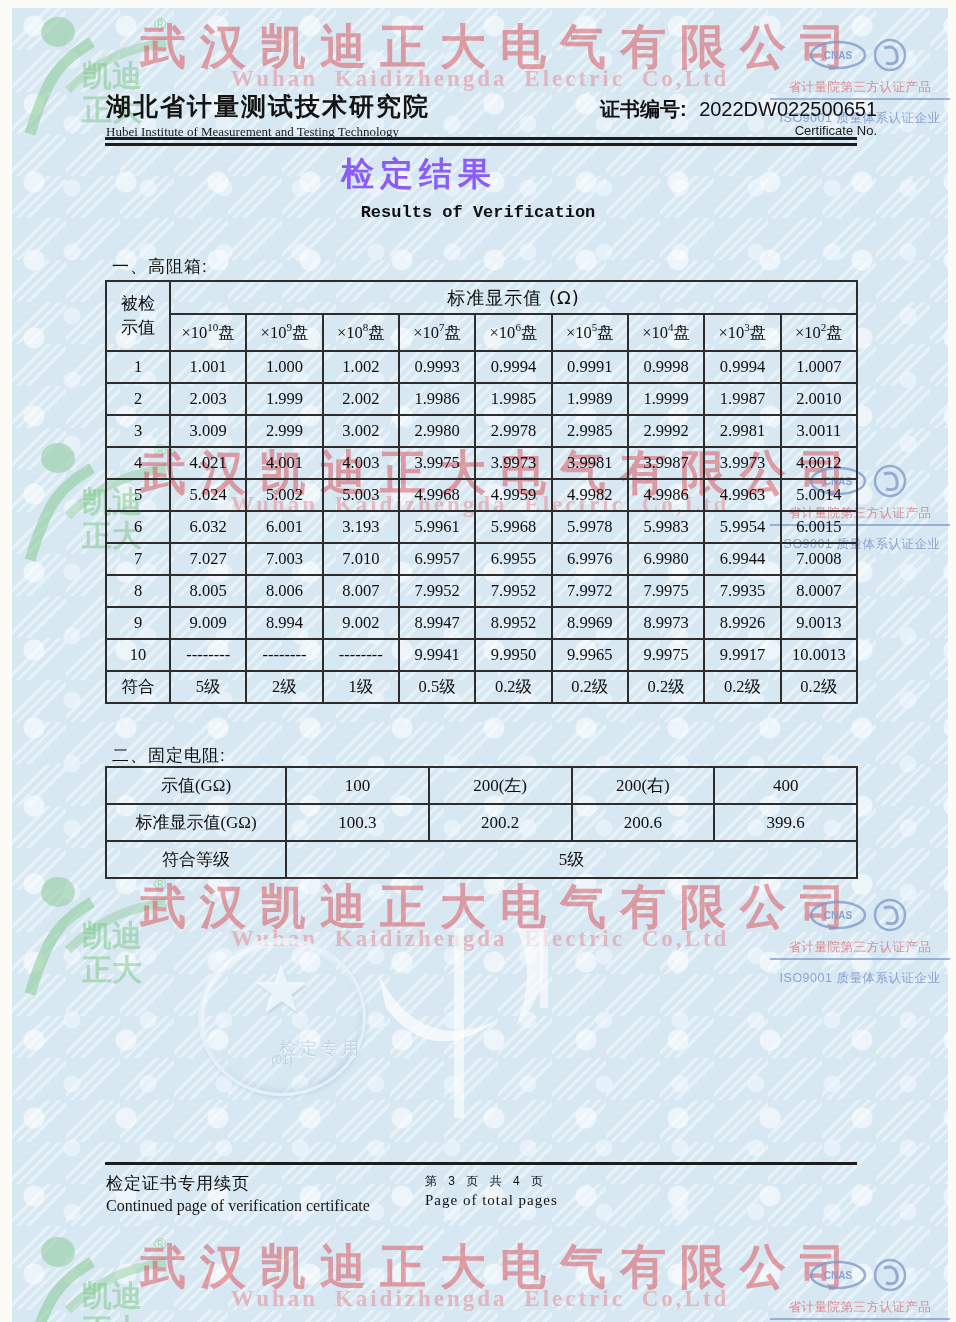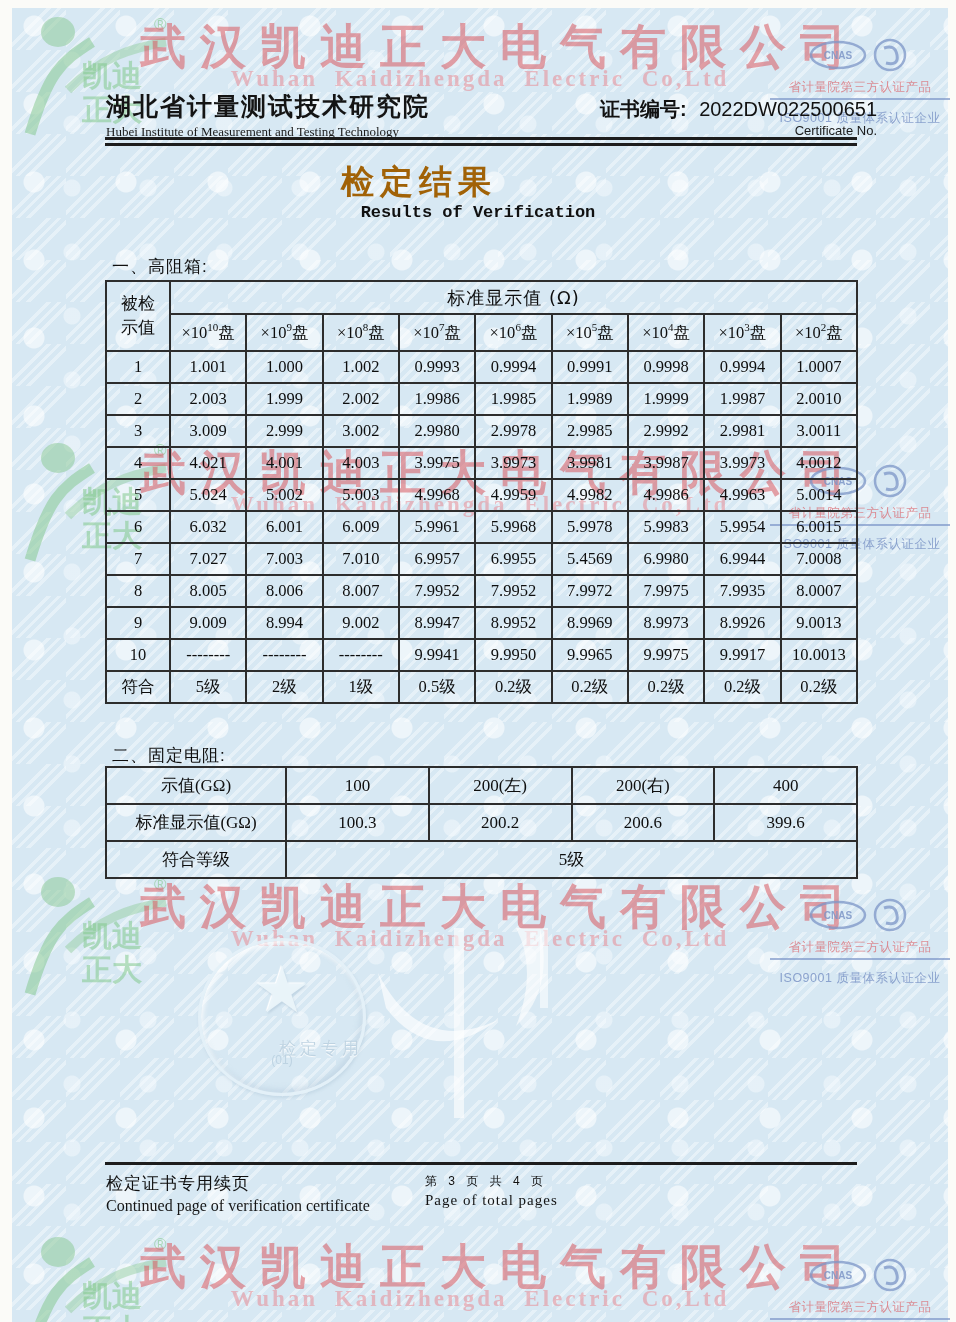--- a/index.html
+++ b/index.html
@@ -36,22 +36,22 @@
   .inst { position:absolute; left:106px; top:90px; }
   .inst-cn { font-size:25px; font-weight:bold; color:#141414; letter-spacing:2px; }
   .inst-en { font-size:13px; color:#1a1a1a; font-family:"Liberation Serif", serif; margin-top:1px; }
   .cert { position:absolute; left:600px; top:96px; }
   .cert-row { white-space:nowrap; }
   .cert-label { font-size:20px; font-weight:bold; color:#111; }
   .cert-no { font-size:20px; color:#111; font-family:Liberation Sans, sans-serif; margin-left:8px; }
   .cert-en { font-size:13px; color:#1a1a1a; font-family:Liberation Sans, sans-serif;text-align:right; }
   .double-rule { position:absolute; left:105px; top:137px; width:752px; height:9px;
                  border-top:3px solid #1d1d1d; border-bottom:3px solid #1d1d1d; }
-  .title { position:absolute; left:0; top:160px; width:838px; text-align:center;
-           font-size:33px; font-weight:bold; letter-spacing:6px; color:#a16207; }
+  .title { position:absolute; left:0; top:152px; width:838px; text-align:center;
+           font-size:33px; font-weight:bold; letter-spacing:6px; color:#8b5cf6; }
   .subtitle { position:absolute; left:0; top:203px; width:956px; text-align:center;
               font-size:17px; font-weight:bold; color:#101010; font-family:Liberation Mono, monospace; }
   
   .sec-label { position:absolute; font-size:17px; color:#101010; letter-spacing:1px; }
   #sec1-label { left:112px; top:255px; }
   #sec2-label { left:112px; top:744px; }
   table { position:absolute; border-collapse:collapse; table-layout:fixed; background:transparent; }
   #table1 { left:105px; top:280px; width:753px; }
   #table1 td { border:2px solid #2d2d2d; text-align:center; font-size:16.5px; color:#0e0e0e;
                font-family:"Liberation Serif", serif; height:32px; padding:0; }
@@ -303,36 +303,36 @@
             <td>4.9959</td>
             <td>4.9982</td>
             <td>4.9986</td>
             <td>4.9963</td>
             <td>5.0014</td>
           </tr>
           <tr>
             <td>6</td>
             <td>6.032</td>
             <td>6.001</td>
-            <td>6.009</td>
+            <td>3.193</td>
             <td>5.9961</td>
             <td>5.9968</td>
             <td>5.9978</td>
             <td>5.9983</td>
             <td>5.9954</td>
             <td>6.0015</td>
           </tr>
           <tr>
             <td>7</td>
             <td>7.027</td>
             <td>7.003</td>
             <td>7.010</td>
             <td>6.9957</td>
             <td>6.9955</td>
-            <td>5.4569</td>
+            <td>6.9976</td>
             <td>6.9980</td>
             <td>6.9944</td>
             <td>7.0008</td>
           </tr>
           <tr>
             <td>8</td>
             <td>8.005</td>
             <td>8.006</td>
             <td>8.007</td>
             <td>7.9952</td>

